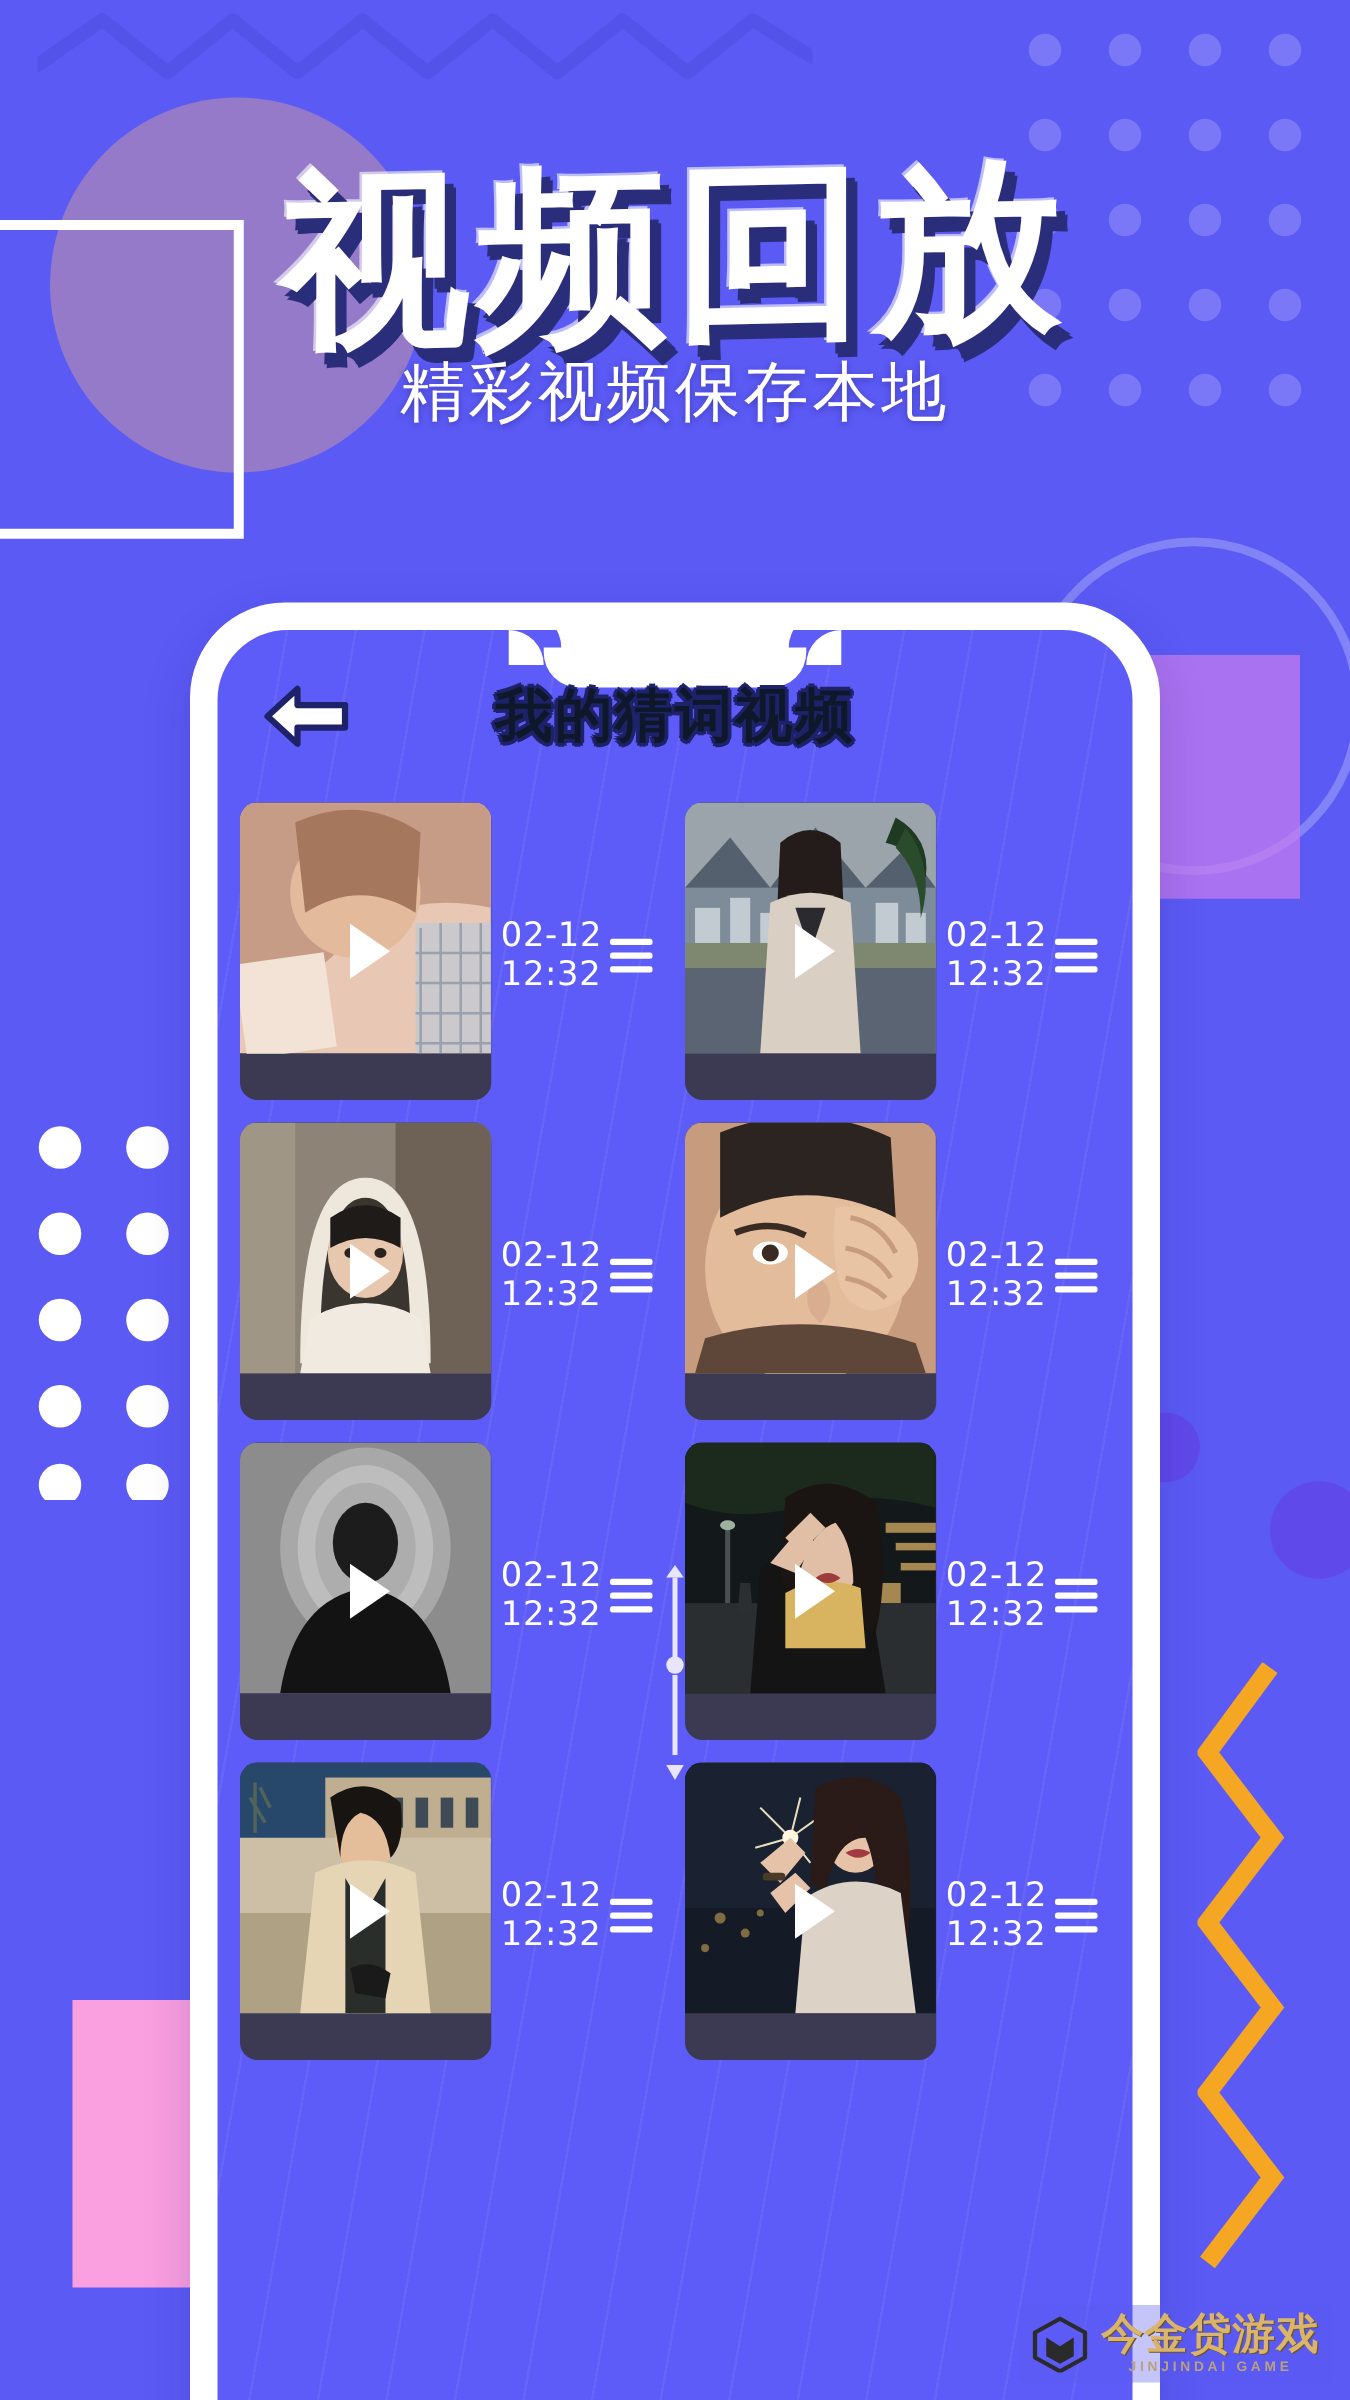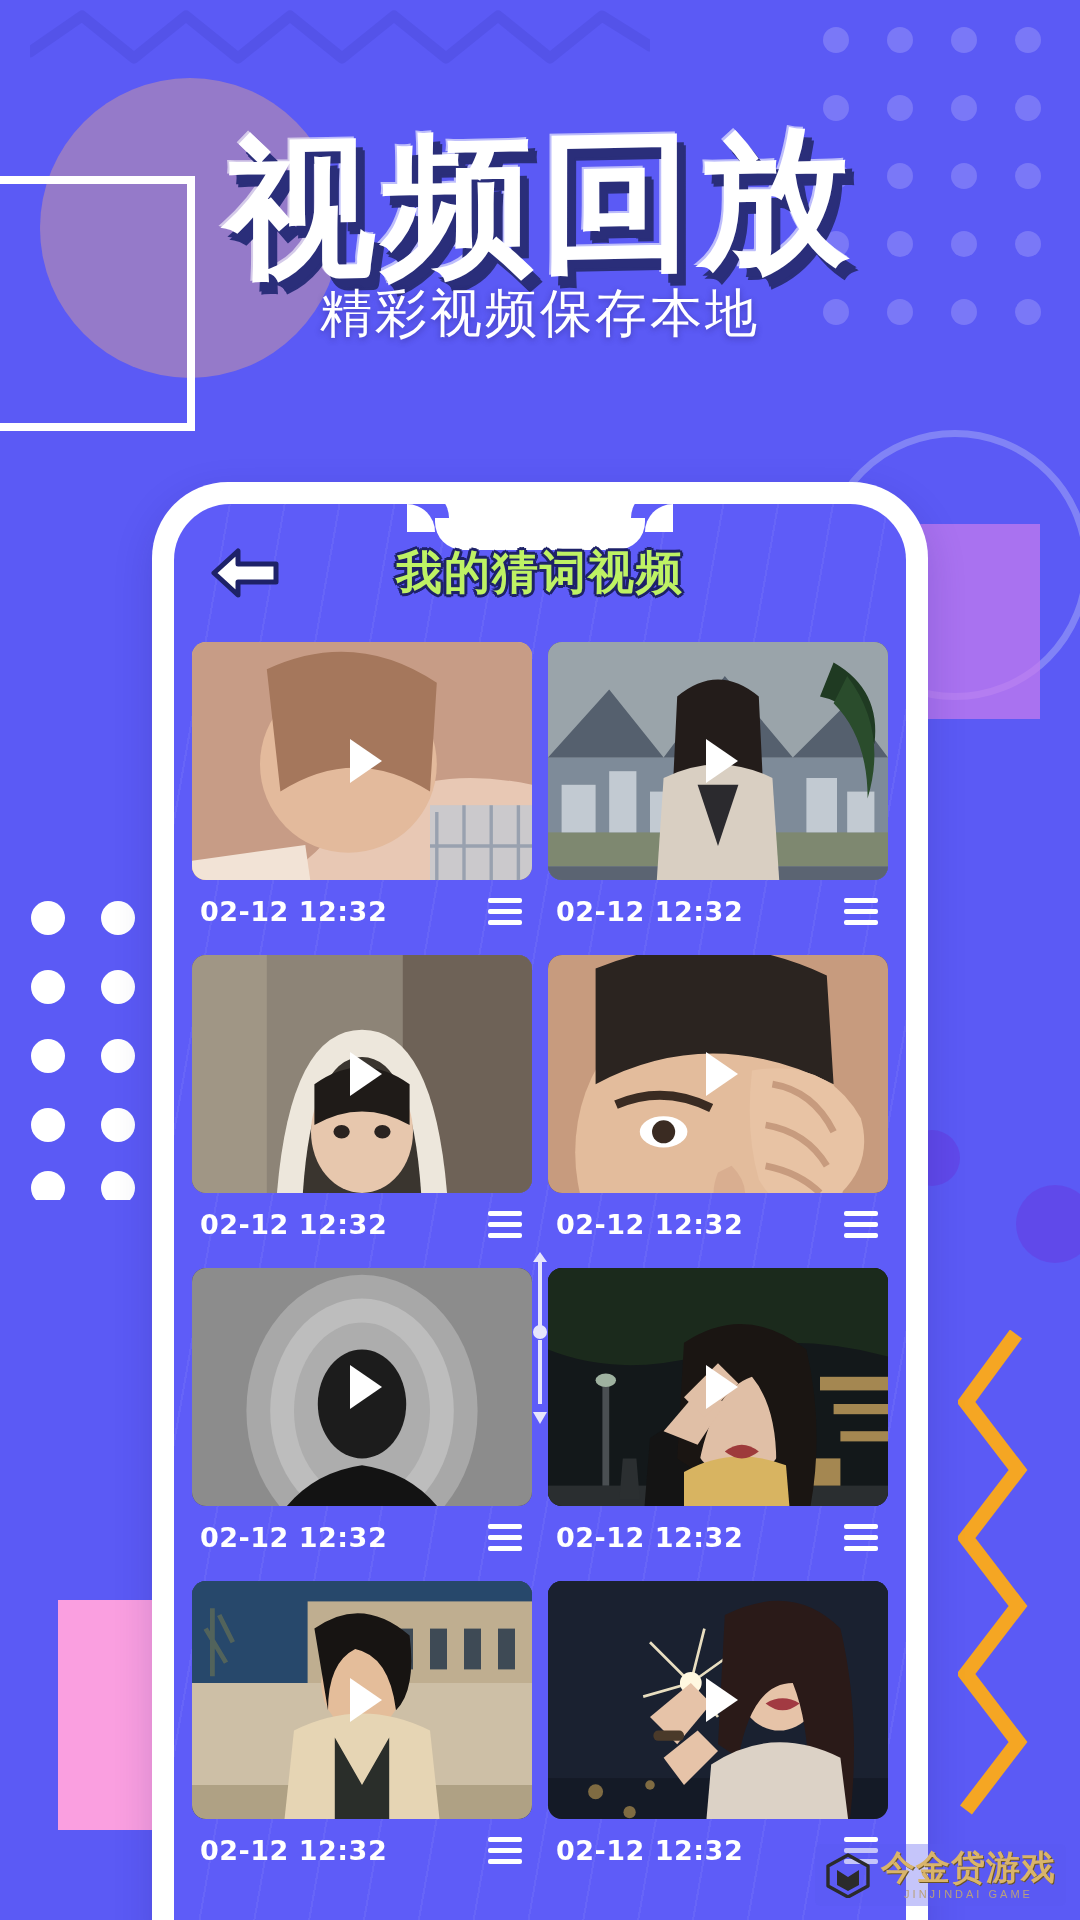--- a/index.html
+++ b/index.html
@@ -114,38 +114,38 @@
   .appbar{
     position:relative; height:138px; z-index:5;
     display:flex; align-items:center; padding:0 34px;
   }
   .back-btn{
     width:74px; height:60px; display:flex; align-items:center;
     justify-content:center; flex:0 0 auto;
   }
   .appbar-title{
     position:absolute; left:0; right:0; text-align:center;
-    font-size:46px; font-weight:700; color:#bef264;
+    font-size:46px; font-weight:700; color:#0f172a;
     letter-spacing:2px;
     font-family:"DejaVu Sans","Liberation Sans",sans-serif;
     text-shadow:
       3px 0 0 #1E2268, -3px 0 0 #1E2268,
       0 3px 0 #1E2268, 0 -3px 0 #1E2268,
       2px 2px 0 #1E2268, -2px -2px 0 #1E2268,
       2px -2px 0 #1E2268, -2px 2px 0 #1E2268;
     pointer-events:none;
   }
 
   
   .grid{
     position:relative; z-index:3;
     display:grid; grid-template-columns:1fr 1fr;
     gap:18px 16px; padding:0 18px;
   }
-  .card{ display:flex; flex-direction:column;font-weight:bold; }
+  .card{ display:flex; flex-direction:row; }
   .thumb{
     position:relative; width:100%; height:238px;
     border-radius:14px; overflow:hidden;
     background:#3C3A52;
   }
   .thumb .art{ position:absolute; inset:0; }
   .play{
     position:absolute; top:50%; left:50%;
     transform:translate(-50%,-50%); z-index:3;
   }
@@ -175,21 +175,21 @@
   }
   .wm-text{ display:flex; flex-direction:column; line-height:1; }
   .wm-title{
     font-size:34px; font-weight:700; color:#D9B46A;
     letter-spacing:1px;
     font-family:"DejaVu Sans","Liberation Sans",sans-serif;
     text-shadow:1px 1px 0 #6b5524;
   }
   .wm-sub{
     font-size:11px; color:#B9A17C; letter-spacing:3px;
-    margin-top:5px; text-align:center;
+    margin-top:5px; text-align:center;font-weight:bold;
   }
 </style>
 </head>
 <body>
 
 <div id="poster">
 
   <svg class="deco zig-top" viewBox="0 0 620 70" preserveAspectRatio="none">
     <polyline points="0,46 52,10 104,52 156,10 208,52 260,10 312,52 364,10 416,52 468,10 520,52 572,10 620,40" fill="none" stroke="#4F4EE0" stroke-width="11" stroke-linejoin="round" stroke-linecap="round"></polyline>
   </svg>

